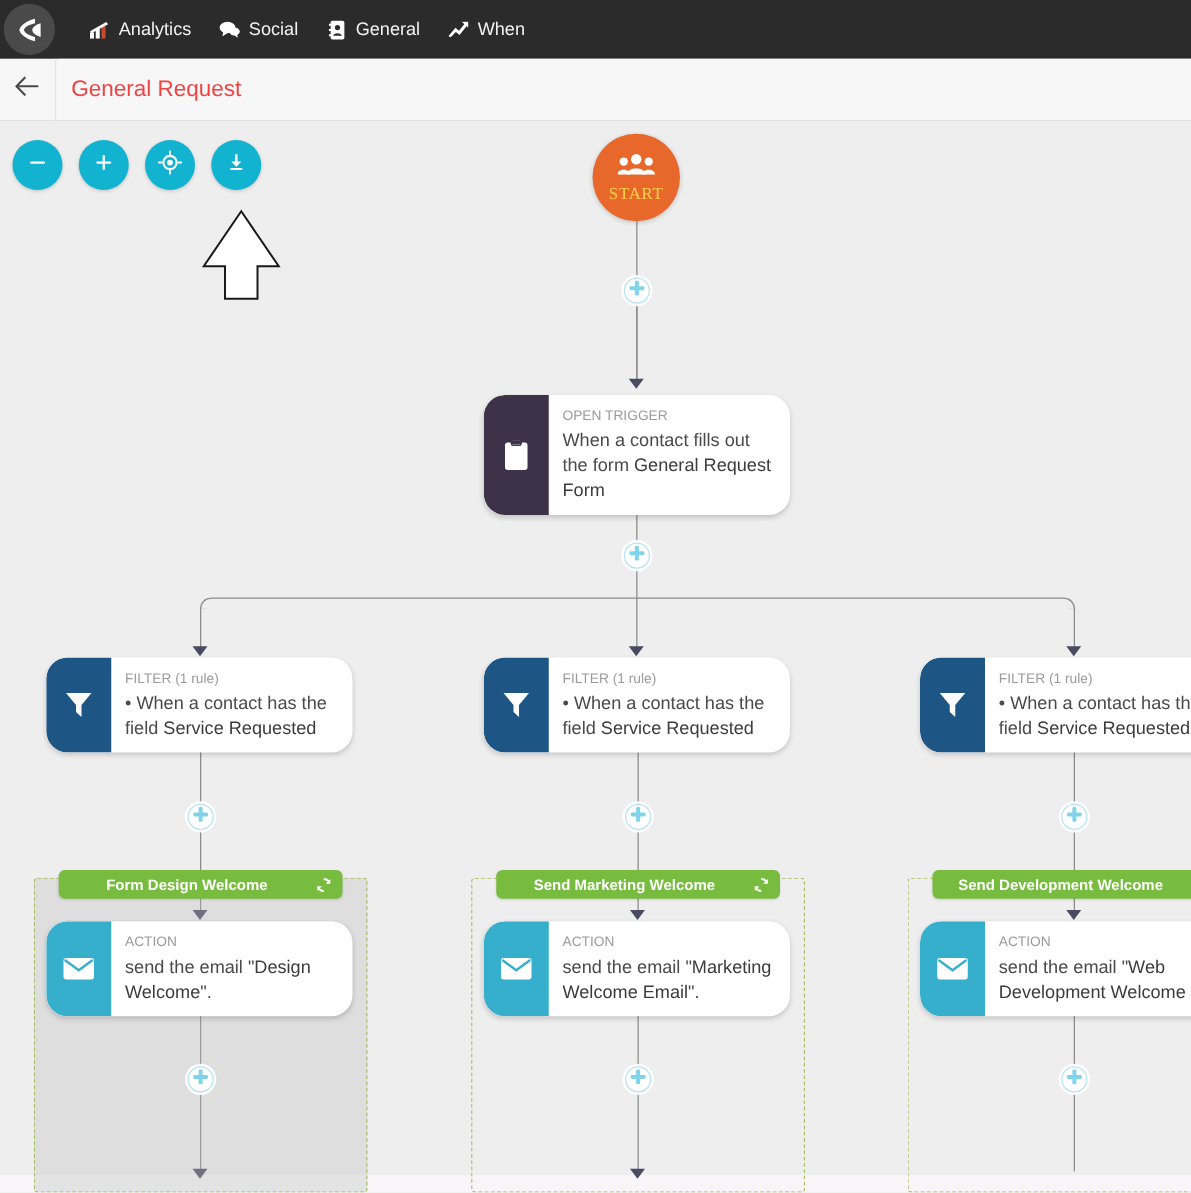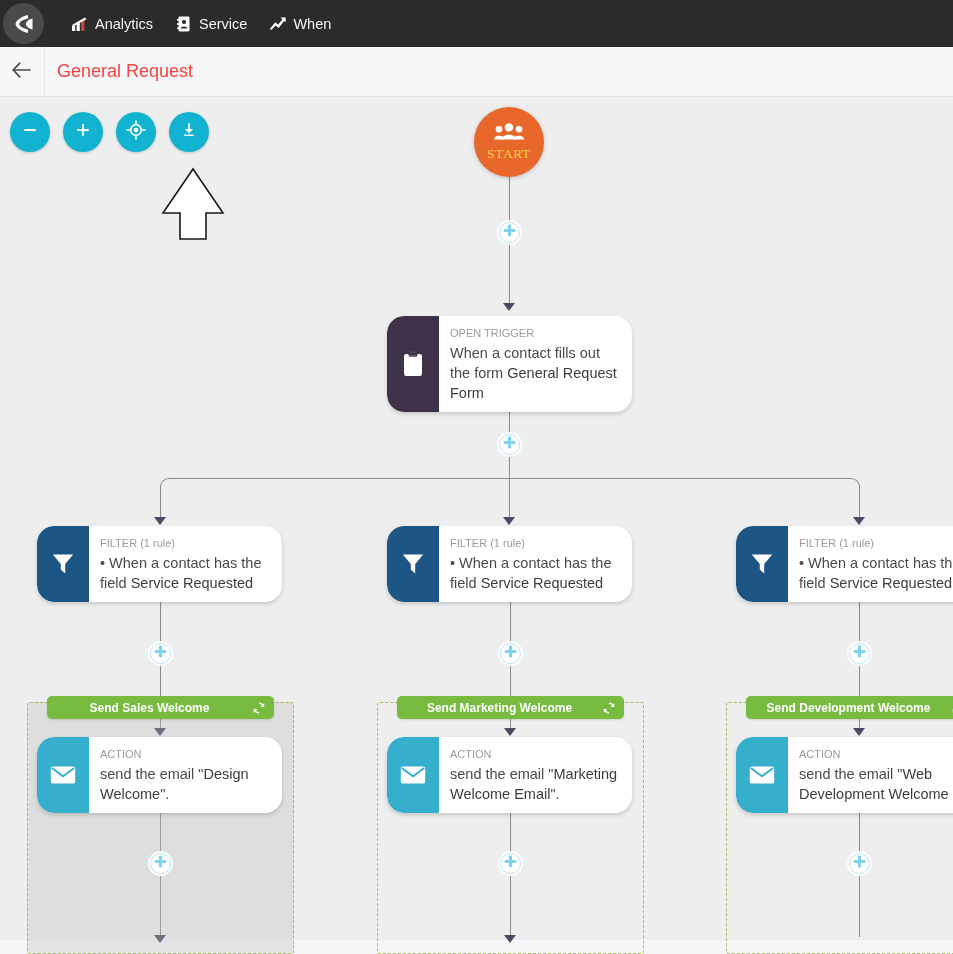--- a/index.html
+++ b/index.html
@@ -173,34 +173,45 @@
           <rect x="0" y="9" width="3.2" height="5" fill="#ffffff"></rect>
           <rect x="4.6" y="6" width="3.2" height="8" fill="#ffffff"></rect>
           <rect x="9.2" y="2.5" width="3.2" height="11.5" fill="#c94b2e"></rect>
           <path d="M0 8 L13 0.5 L14.5 2.3 L1.2 9.6 Z" fill="#ffffff"></path>
         </svg>
       </span>
       <span>Analytics</span>
     </div>
 
 
+    <div class="nav-item">
+      <span class="nav-ico">
+        <svg width="17" height="15" viewBox="0 0 17 15">
+          <ellipse cx="7" cy="6" rx="6.3" ry="4.6" fill="#ffffff"></ellipse>
+          <path d="M3.5 9.4 L3 13.2 L7 10.4 Z" fill="#ffffff"></path>
+          <ellipse cx="12.6" cy="9.2" rx="4.2" ry="3.2" fill="#ffffff"></ellipse>
+          <path d="M14.6 11.6 L15.4 14.2 L12.4 12.4 Z" fill="#ffffff"></path>
+        </svg>
+      </span>
+      <span>Social</span>
+    </div>
 
 
     <div class="nav-item">
       <span class="nav-ico">
         <svg width="13" height="16" viewBox="0 0 13 16">
           <rect x="1.5" y="0.5" width="11" height="15" rx="1.4" fill="#ffffff"></rect>
           <rect x="0" y="3" width="2.4" height="1.6" fill="#ffffff"></rect>
           <rect x="0" y="7.2" width="2.4" height="1.6" fill="#ffffff"></rect>
           <rect x="0" y="11.4" width="2.4" height="1.6" fill="#ffffff"></rect>
           <circle cx="7" cy="6" r="2.1" fill="#2b2b2b"></circle>
           <path d="M3.6 12.6 C3.6 9.9 10.4 9.9 10.4 12.6 Z" fill="#2b2b2b"></path>
         </svg>
       </span>
-      <span>Service</span>
+      <span>General</span>
     </div>
 
     <div class="nav-item">
       <span class="nav-ico">
         <svg width="17" height="13" viewBox="0 0 17 13">
           <path d="M0.8 11.8 L6.4 5.2 L9.2 7.6 L14.4 1.2 L16.2 2.8 L9.6 11 L6.7 8.6 L2.4 13 Z" fill="#ffffff"></path>
           <path d="M11.4 0.4 L16.6 0.4 L16.6 5.2 Z" fill="#ffffff"></path>
         </svg>
       </span>
       <span>When</span>
@@ -352,21 +363,21 @@
       <svg width="15" height="15" viewBox="0 0 15 15">
         <rect x="1.6" y="5.9" width="11.8" height="3.2" rx="1.1" fill="#7fd3ea"></rect>
         <rect x="5.9" y="1.6" width="3.2" height="11.8" rx="1.1" fill="#7fd3ea"></rect>
       </svg>
     </span>
   </div>
   <div class="vline" style="left:160px; top:567px; height:67px;"></div>
   <div class="arrowhead" style="left:154px; top:631px;"></div>
 
   <div class="group-label" style="left:47px; top:599px; width:227px;">
-    <span class="glabel-text">Send Sales Welcome</span>
+    <span class="glabel-text">Form Design Welcome</span>
     <span class="sync-ico">
       <svg width="14" height="14" viewBox="0 0 14 14">
         <path d="M7 1.4 A5.6 5.6 0 0 1 12.3 5.2 L10.7 5.2 A4 4 0 0 0 7 3 Z" fill="#ffffff"></path>
         <path d="M12.2 2.2 L12.2 6 L8.6 6 Z" fill="#ffffff"></path>
         <path d="M7 12.6 A5.6 5.6 0 0 1 1.7 8.8 L3.3 8.8 A4 4 0 0 0 7 11 Z" fill="#ffffff"></path>
         <path d="M1.8 11.8 L1.8 8 L5.4 8 Z" fill="#ffffff"></path>
       </svg>
     </span>
   </div>
 

